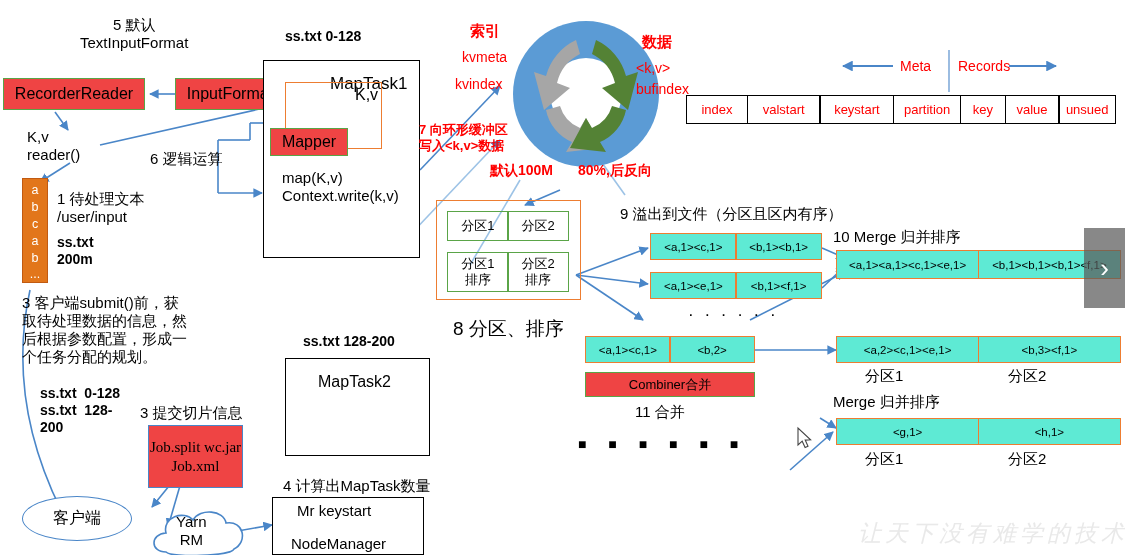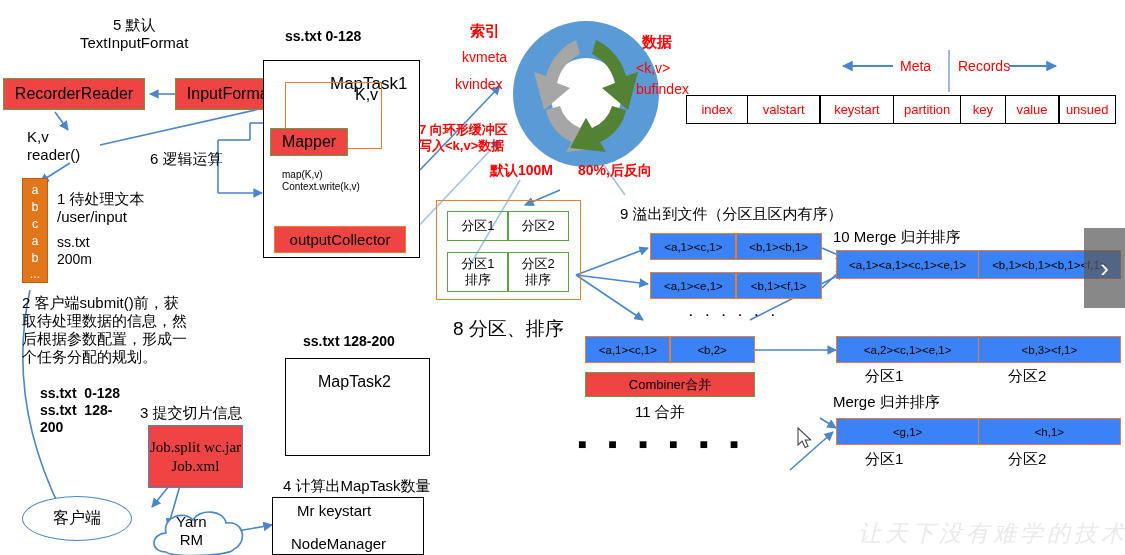--- a/index.html
+++ b/index.html
@@ -9,21 +9,21 @@
   .abs{position:absolute;}
   .txt{position:absolute;white-space:pre;line-height:1.2;font-size:15px;color:#000;}
   .red{color:#ff0000;}
   .redb{color:#ff0000;font-weight:bold;}
   .bx{position:absolute;box-sizing:border-box;display:flex;align-items:center;
       justify-content:center;text-align:center;background:#ef4444;font-size:15px;}
   .g{border:1.6px solid #5aa447;}
   .o{border:1.6px solid #ed7d31;}
   .b{border:1.6px solid #4a86c8;}
   .k{border:1.8px solid #000;}
-  .cellbox{position:absolute;box-sizing:border-box;display:flex;background:#3b82f6;}
+  .cellbox{position:absolute;box-sizing:border-box;display:flex;background:#5eead4;}
   .cellbox>div{flex:1;box-sizing:border-box;display:flex;align-items:center;
       justify-content:center;font-size:11.5px;border:1.5px solid #ed7d31;
       margin-left:-1.5px;}
   .cellbox>div:first-child{margin-left:0;}
   .metatbl{position:absolute;display:flex;box-sizing:border-box;}
   .metatbl>div{box-sizing:border-box;border:1.3px solid #000;margin-left:-1.3px;
       display:flex;align-items:center;justify-content:center;
       font-size:13px;color:#ff0000;height:100%;}
   .metatbl>div:first-child{margin-left:0;}
   svg.ov{position:absolute;left:0;top:0;width:1125px;height:555px;
@@ -123,24 +123,24 @@
     <span>a</span>
     <span>b</span>
     <span>c</span>
     <span>a</span>
     <span>b</span>
     <span>...</span>
   </div>
 
   <div class="txt" style="left:57px;top:190px;font-size:15px;">1 待处理文本
 /user/input</div>
-  <div class="txt" style="left:57px;top:234px;font-size:14px;font-weight:normal;">ss.txt
+  <div class="txt" style="left:57px;top:234px;font-size:14px;font-weight:bold;">ss.txt
 200m</div>
 
-  <div class="txt" style="left:22px;top:294px;font-size:15px;">2 客户端submit()前，获
+  <div class="txt" style="left:22px;top:294px;font-size:15px;">3 客户端submit()前，获
 取待处理数据的信息，然
 后根据参数配置，形成一
 个任务分配的规划。</div>
   <div class="txt" style="left:40px;top:385px;font-size:14px;font-weight:bold;">ss.txt  0-128
 ss.txt  128-
 200</div>
 
   <div class="txt" style="left:140px;top:404px;font-size:15px;">3 提交切片信息</div>
 
   <div class="bx b" style="left:148px;top:425px;width:95px;height:63px;
@@ -164,24 +164,23 @@
   <div class="abs k" style="left:263px;top:60px;width:157px;height:198px;background:#fff;
        box-sizing:border-box;"></div>
 
   <div class="txt" style="left:330px;top:62px;font-size:17px;margin-top:12px;">MapTask1</div>
 
   <div class="abs o" style="left:285px;top:82px;width:97px;height:67px;box-sizing:border-box;"></div>
   <div class="txt" style="left:355px;top:85px;font-size:16px;">K,v</div>
 
   <div class="bx g" style="left:270px;top:128px;width:78px;height:28px;font-size:16px;">Mapper</div>
 
-  <div class="txt" style="left:282px;top:169px;font-size:10px;">map(K,v)
+  <div class="txt" style="left:282px;top:169px;font-size:15px;">map(K,v)
 Context.write(k,v)</div>
 
-  <div class="bx o" style="left:274px;top:226px;width:132px;height:27px;font-size:15px;">outputCollector</div>
 
   <div class="txt" style="left:303px;top:333px;font-size:14px;font-weight:bold;">ss.txt 128-200</div>
   <div class="abs k" style="left:285px;top:358px;width:145px;height:98px;box-sizing:border-box;"></div>
   <div class="txt" style="left:318px;top:372px;font-size:16px;">MapTask2</div>
 
   <div class="txt" style="left:283px;top:477px;font-size:15px;">4 计算出MapTask数量</div>
   <div class="abs k" style="left:272px;top:497px;width:152px;height:58px;box-sizing:border-box;"></div>
   <div class="txt" style="left:297px;top:502px;font-size:15px;">Mr keystart</div>
   <div class="txt" style="left:291px;top:535px;font-size:15px;">NodeManager</div>
 

